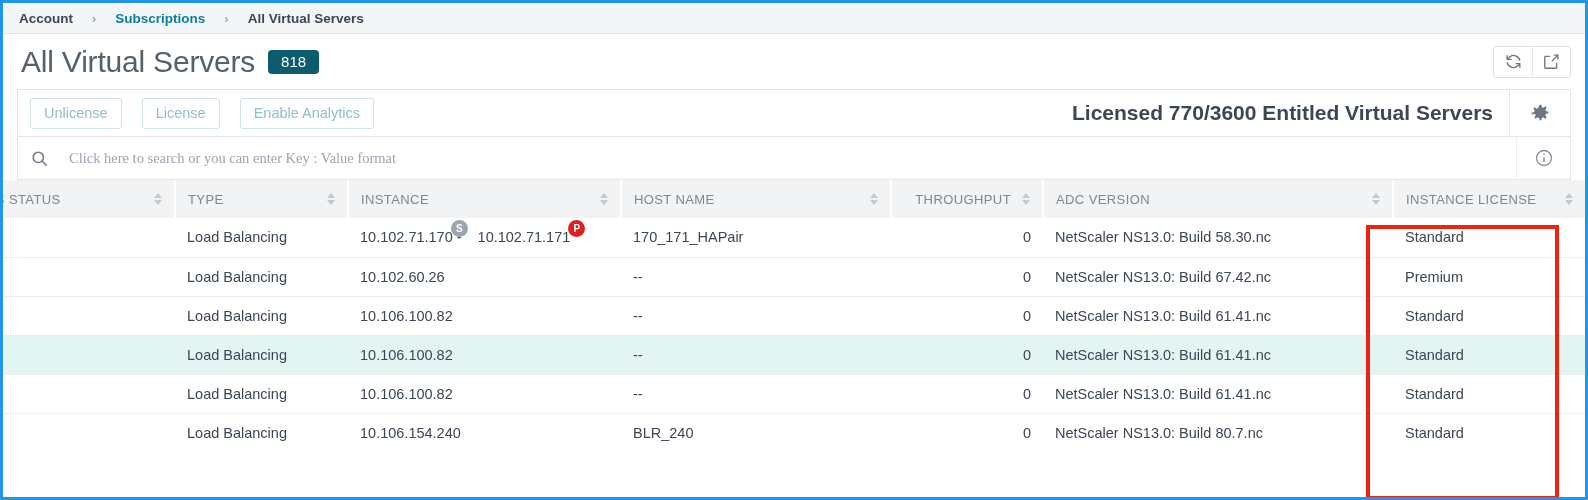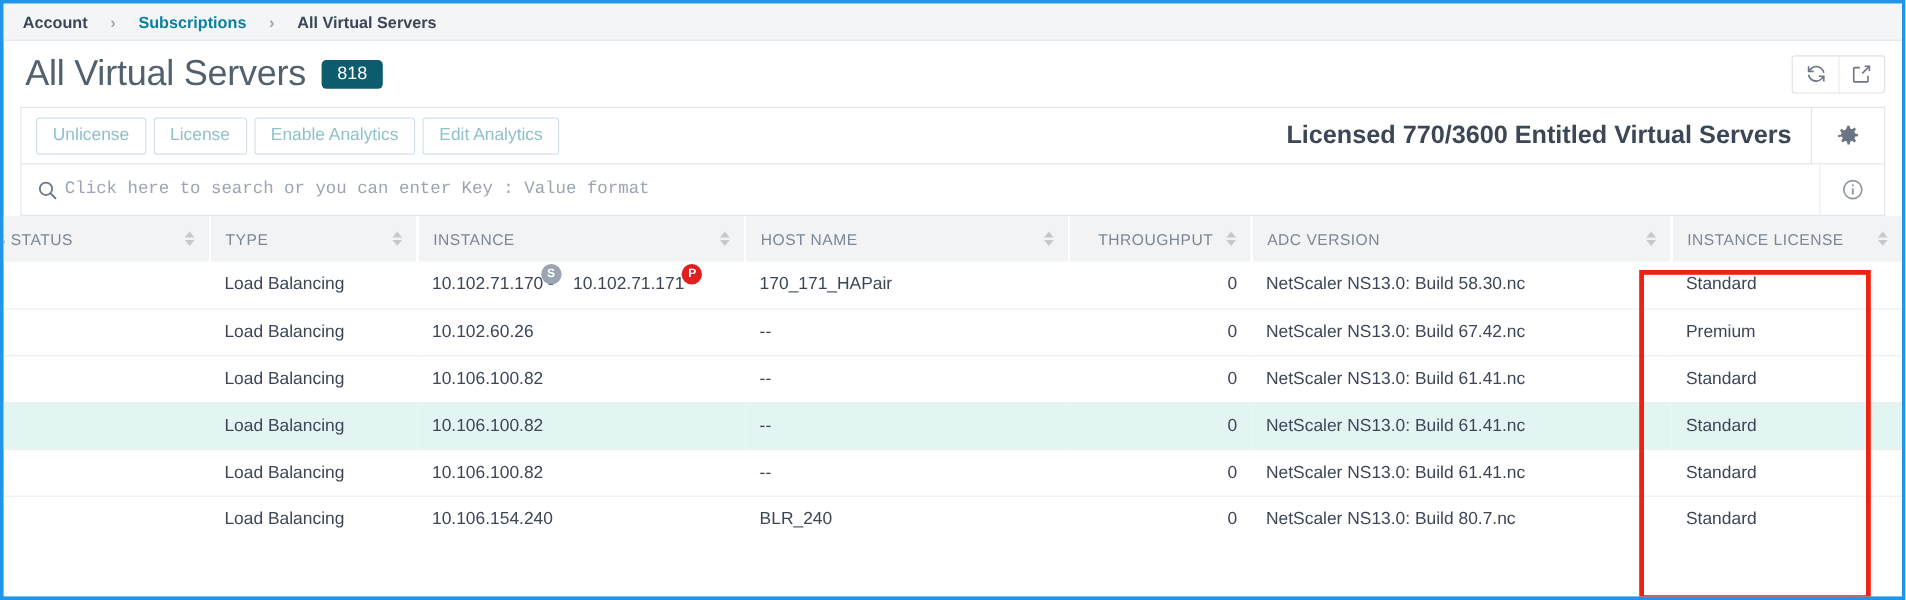--- a/index.html
+++ b/index.html
@@ -94,21 +94,21 @@
   }
   .tbtn {
     border: 1px solid #cfe3e8;
     background: #ffffff;
     color: #8fc0cc;
     font-size: 14.5px;
     font-family: "Liberation Sans", sans-serif;
     border-radius: 3px;
     height: 31px;
     padding: 4px 13px;
-    margin-right: 6px;
+    margin-right: 20px;
     cursor: default;
     white-space: nowrap;
   }
   .licensed-text {
     margin-left: auto;
     font-size: 21px;
     color: #3b4756;
     font-weight: bold;
     padding-right: 16px;
     white-space: nowrap;
@@ -131,23 +131,23 @@
     align-items: center;
     padding-left: 12px;
     background: #fff;
   }
   .search-input {
     flex: 1;
     border: none;
     outline: none;
     font-size: 14.5px;
     color: #3b4756;
-    font-family: Liberation Mono, monospace;
+    font-family: Liberation Serif, serif;
     background: transparent;
-    margin-left: 5px;
+    margin-left: 20px;
   }
   .search-input::placeholder { color: #9aa5b1; }
   .info-cell {
     width: 54px; height: 44px;
     border-left: 1px solid #eceef0;
     display: flex; align-items: center; justify-content: center;
     cursor: pointer;
   }
 
   
@@ -271,21 +271,20 @@
           <path d="M18.5 14v5.5a1 1 0 0 1-1 1h-13a1 1 0 0 1-1-1v-13a1 1 0 0 1 1-1H10"></path>
         </svg>
       </div>
     </div>
   </div>
 
   <div class="toolbar">
     <button class="tbtn">Unlicense</button>
     <button class="tbtn">License</button>
     <button class="tbtn">Enable Analytics</button>
-    <button class="tbtn">Edit Analytics</button>
 
     <span class="licensed-text">Licensed 770/3600 Entitled Virtual Servers</span>
     <div class="gear-cell">
       <svg width="21" height="21" viewBox="0 0 24 24" fill="#6b7684">
         <path d="M12 8.4a3.6 3.6 0 1 0 0 7.2 3.6 3.6 0 0 0 0-7.2zm0 5.5a1.9 1.9 0 1 1 0-3.8 1.9 1.9 0 0 1 0 3.8z"></path>
         <path d="M10.9 2h2.2l.4 2.6 1.9.8 2.1-1.6 1.6 1.6-1.6 2.1.8 1.9 2.6.4v2.2l-2.6.4-.8 1.9 1.6 2.1-1.6 1.6-2.1-1.6-1.9.8-.4 2.6h-2.2l-.4-2.6-1.9-.8-2.1 1.6-1.6-1.6 1.6-2.1-.8-1.9L2 13.1v-2.2l2.6-.4.8-1.9-1.6-2.1 1.6-1.6 2.1 1.6 1.9-.8z"></path>
       </svg>
     </div>
   </div>
 

